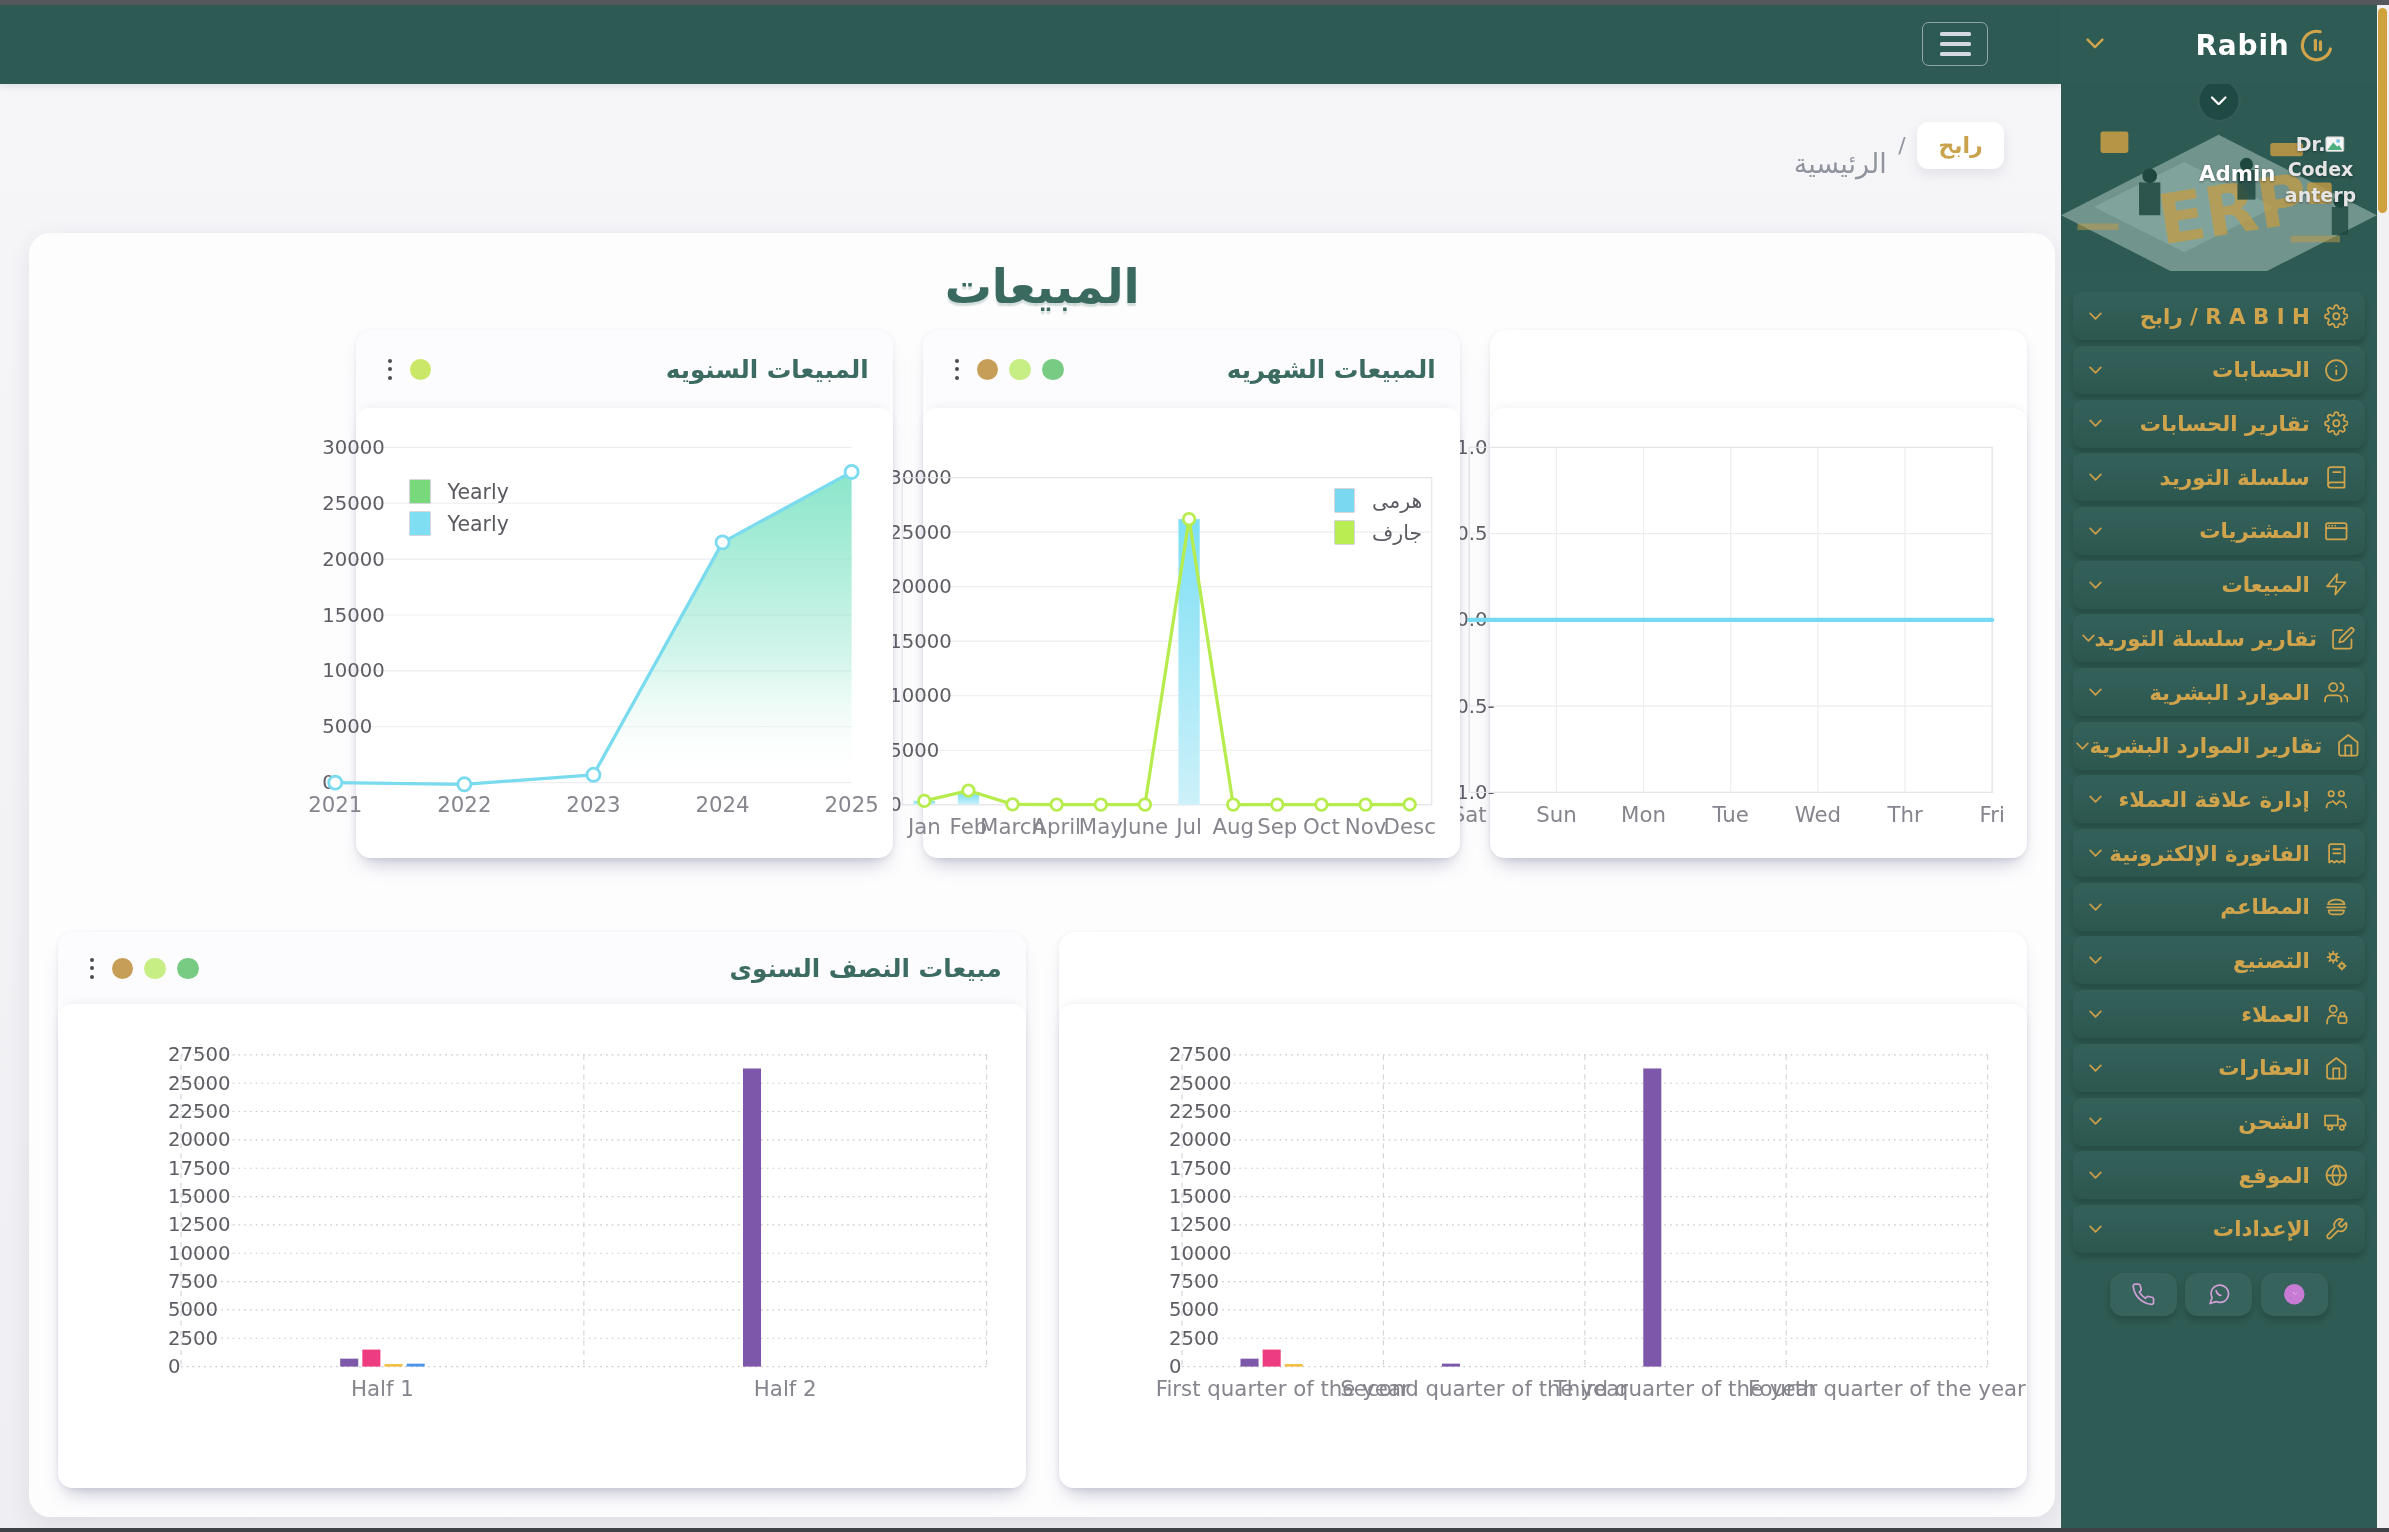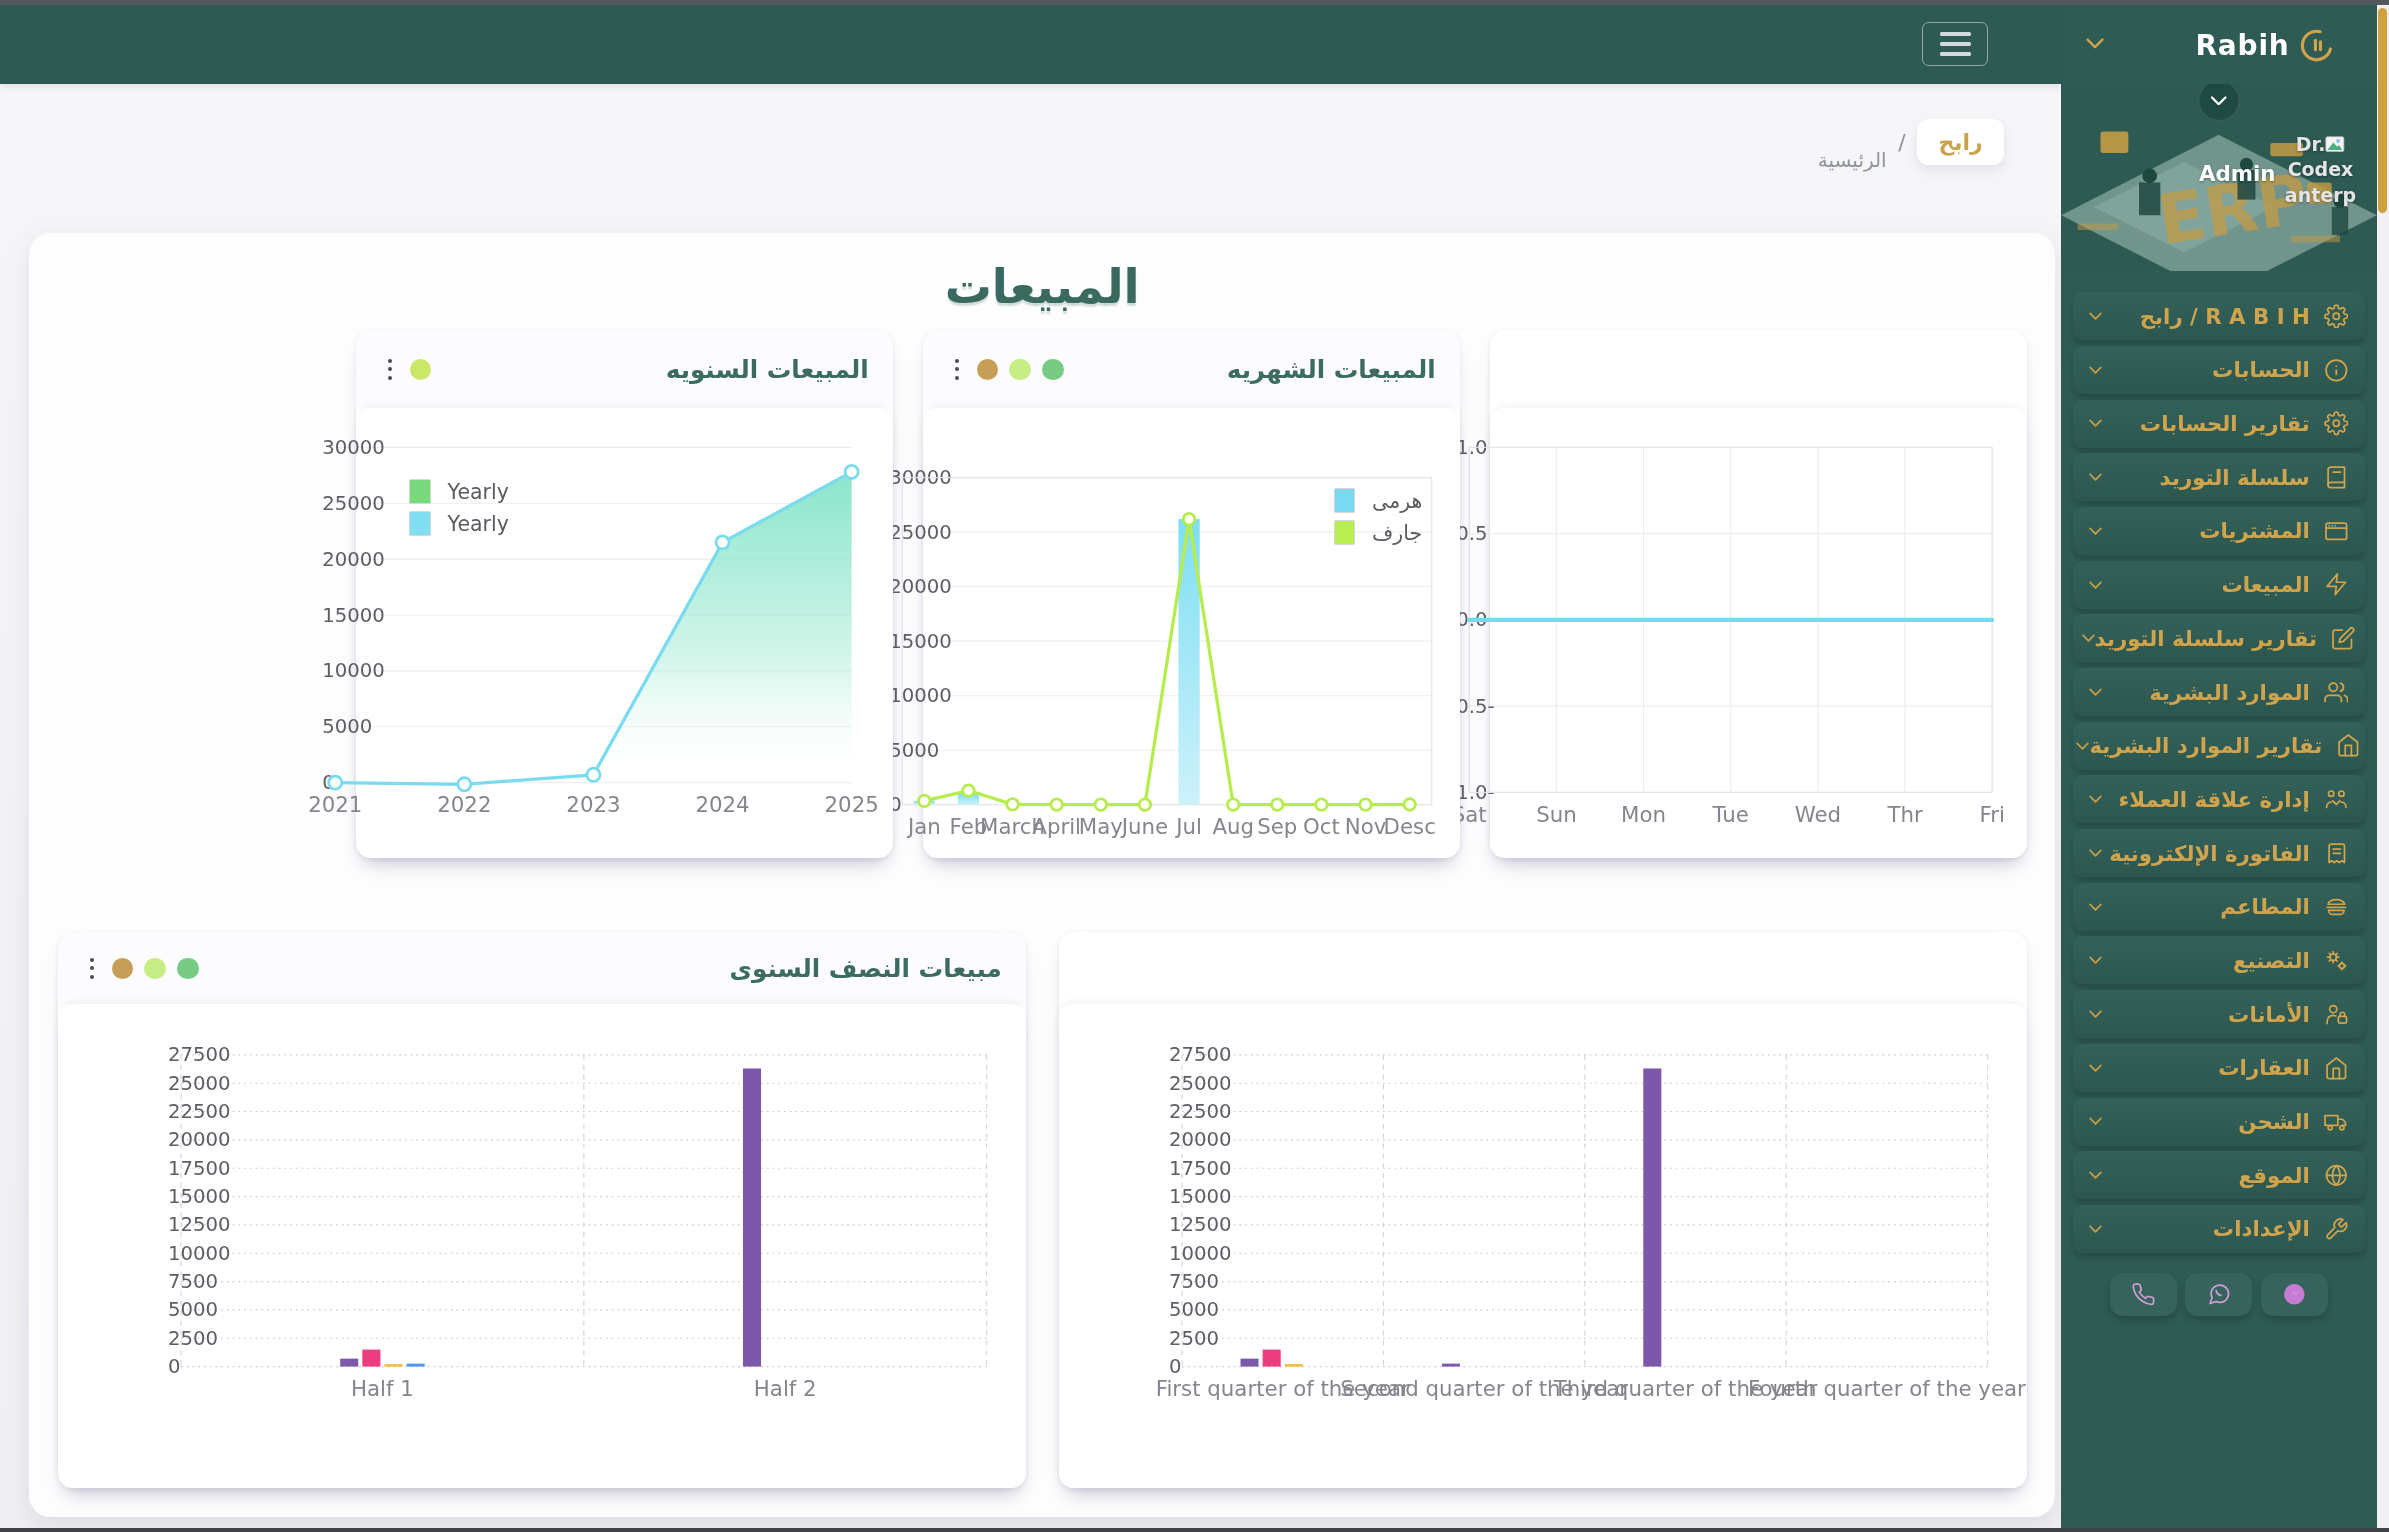--- a/index.html
+++ b/index.html
@@ -48,21 +48,21 @@
             box-shadow:0 3.3px 8.2px rgba(0,0,0,.10); z-index:30; }
   .hamburger { position:absolute; right:73px; top:17px; width:66px; height:44px; border-radius:6.6px;
                border:1.6px solid rgba(225,230,236,.55); display:flex; flex-direction:column; gap:5.7px;
                align-items:center; justify-content:center; cursor:pointer; background:transparent; }
   .hamburger i { display:block; width:31px; height:4.1px; border-radius:1.6px; background:#d4d9df; }
 
   
   .main { position:absolute; top:84px; left:0; right:328px; bottom:4.9px;
           background:linear-gradient(180deg,#f6f5f8 0%,#efeef2 100%); overflow:hidden; }
   .breadcrumb { position:absolute; top:28px; right:57px; display:flex; align-items:center; gap:11.5px; }
-  .bc-label { color:#8f949e; font-size:20px;margin-top:36px; }
+  .bc-label { color:#8f949e; font-size:27px;margin-top:36px; }
   .bc-sep   { color:#8f949e; font-size:22px; }
   .bc-chip  { background:#fff; border-radius:11.5px; padding:10.7px 21.3px; box-shadow:0 4.9px 11.5px rgba(140,140,160,.18);
               color:#c9a24b; font-size:22px; font-weight:bold; cursor:pointer; }
 
   .big-card { position:absolute; left:29px; right:5.7px; top:149px; height:1284px; background:#fdfdfe;
               border-radius:21.3px; box-shadow:0 6.6px 21.3px rgba(120,120,150,.15); overflow:hidden; }
   .page-title { text-align:center; margin:26px 0 16.4px 0; font-size:47px; font-weight:800; color:#3a695f;
                 text-shadow:0 2.5px 1.6px rgba(58,105,95,.22); }
   .charts { padding:0 28px; }
   .c-row { display:flex; direction:rtl; gap:30px; }
@@ -639,21 +639,21 @@
           </div>
           <div class="menu-item">
             <span class="mi-icon">
               <svg width="24.6" height="24.6" viewBox="0 0 24 24" fill="none" stroke="currentColor" stroke-width="1.7" stroke-linecap="round" stroke-linejoin="round">
                 <circle cx="9" cy="7" r="3.5"></circle>
                 <path d="M3 21v-2a6 6 0 0 1 8.5-5.4"></path>
                 <rect x="14" y="14" width="8" height="6.5" rx="1.5"></rect>
                 <path d="M15.8 14v-1.8a2.2 2.2 0 0 1 4.4 0V14"></path>
               </svg>
             </span>
-    <span class="mi-label">الأمانات</span>
+    <span class="mi-label">العملاء</span>
     <span class="mi-chev">
       <svg width="13" height="8.2" viewBox="0 0 22 13">
                 <polyline points="2,2 11,11 20,2" fill="none" stroke="currentColor" stroke-width="3" stroke-linecap="round" stroke-linejoin="round"></polyline>
               </svg>
     </span>
           </div>
           <div class="menu-item">
             <span class="mi-icon">
               <svg width="24.6" height="24.6" viewBox="0 0 24 24" fill="none" stroke="currentColor" stroke-width="1.7" stroke-linecap="round" stroke-linejoin="round">
                 <path d="M3 9l9-7 9 7v11a2 2 0 0 1-2 2H5a2 2 0 0 1-2-2z"></path>

